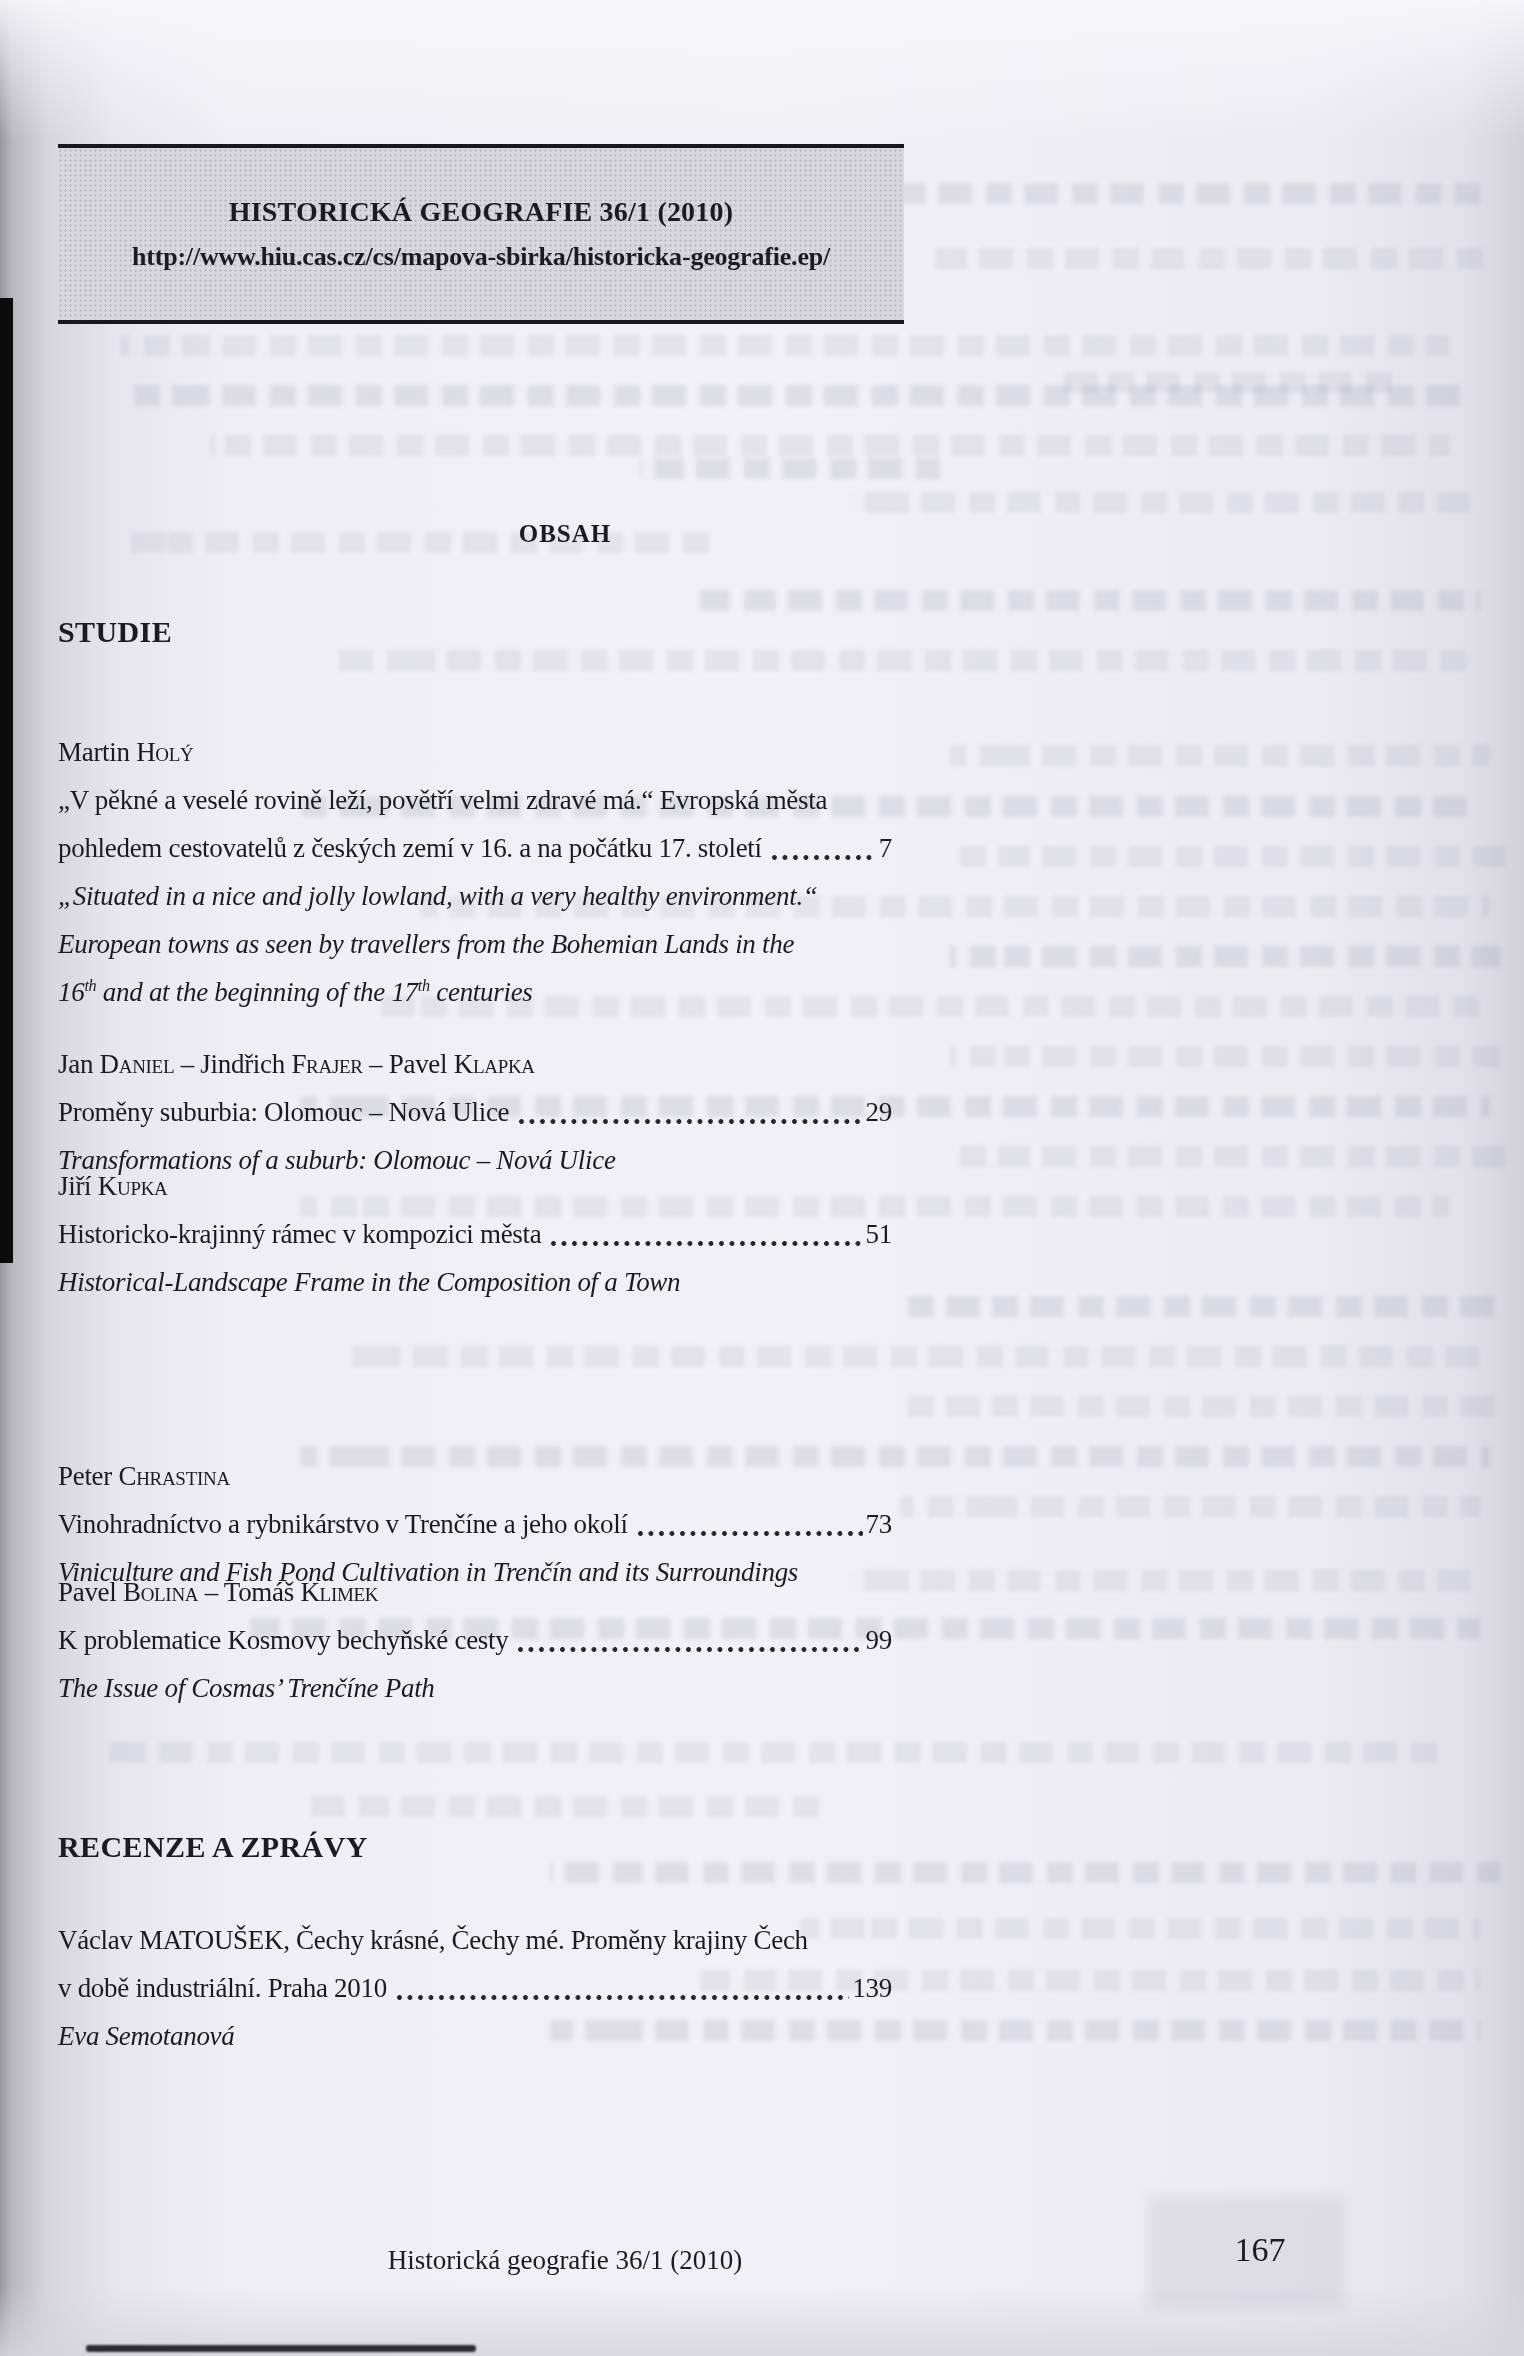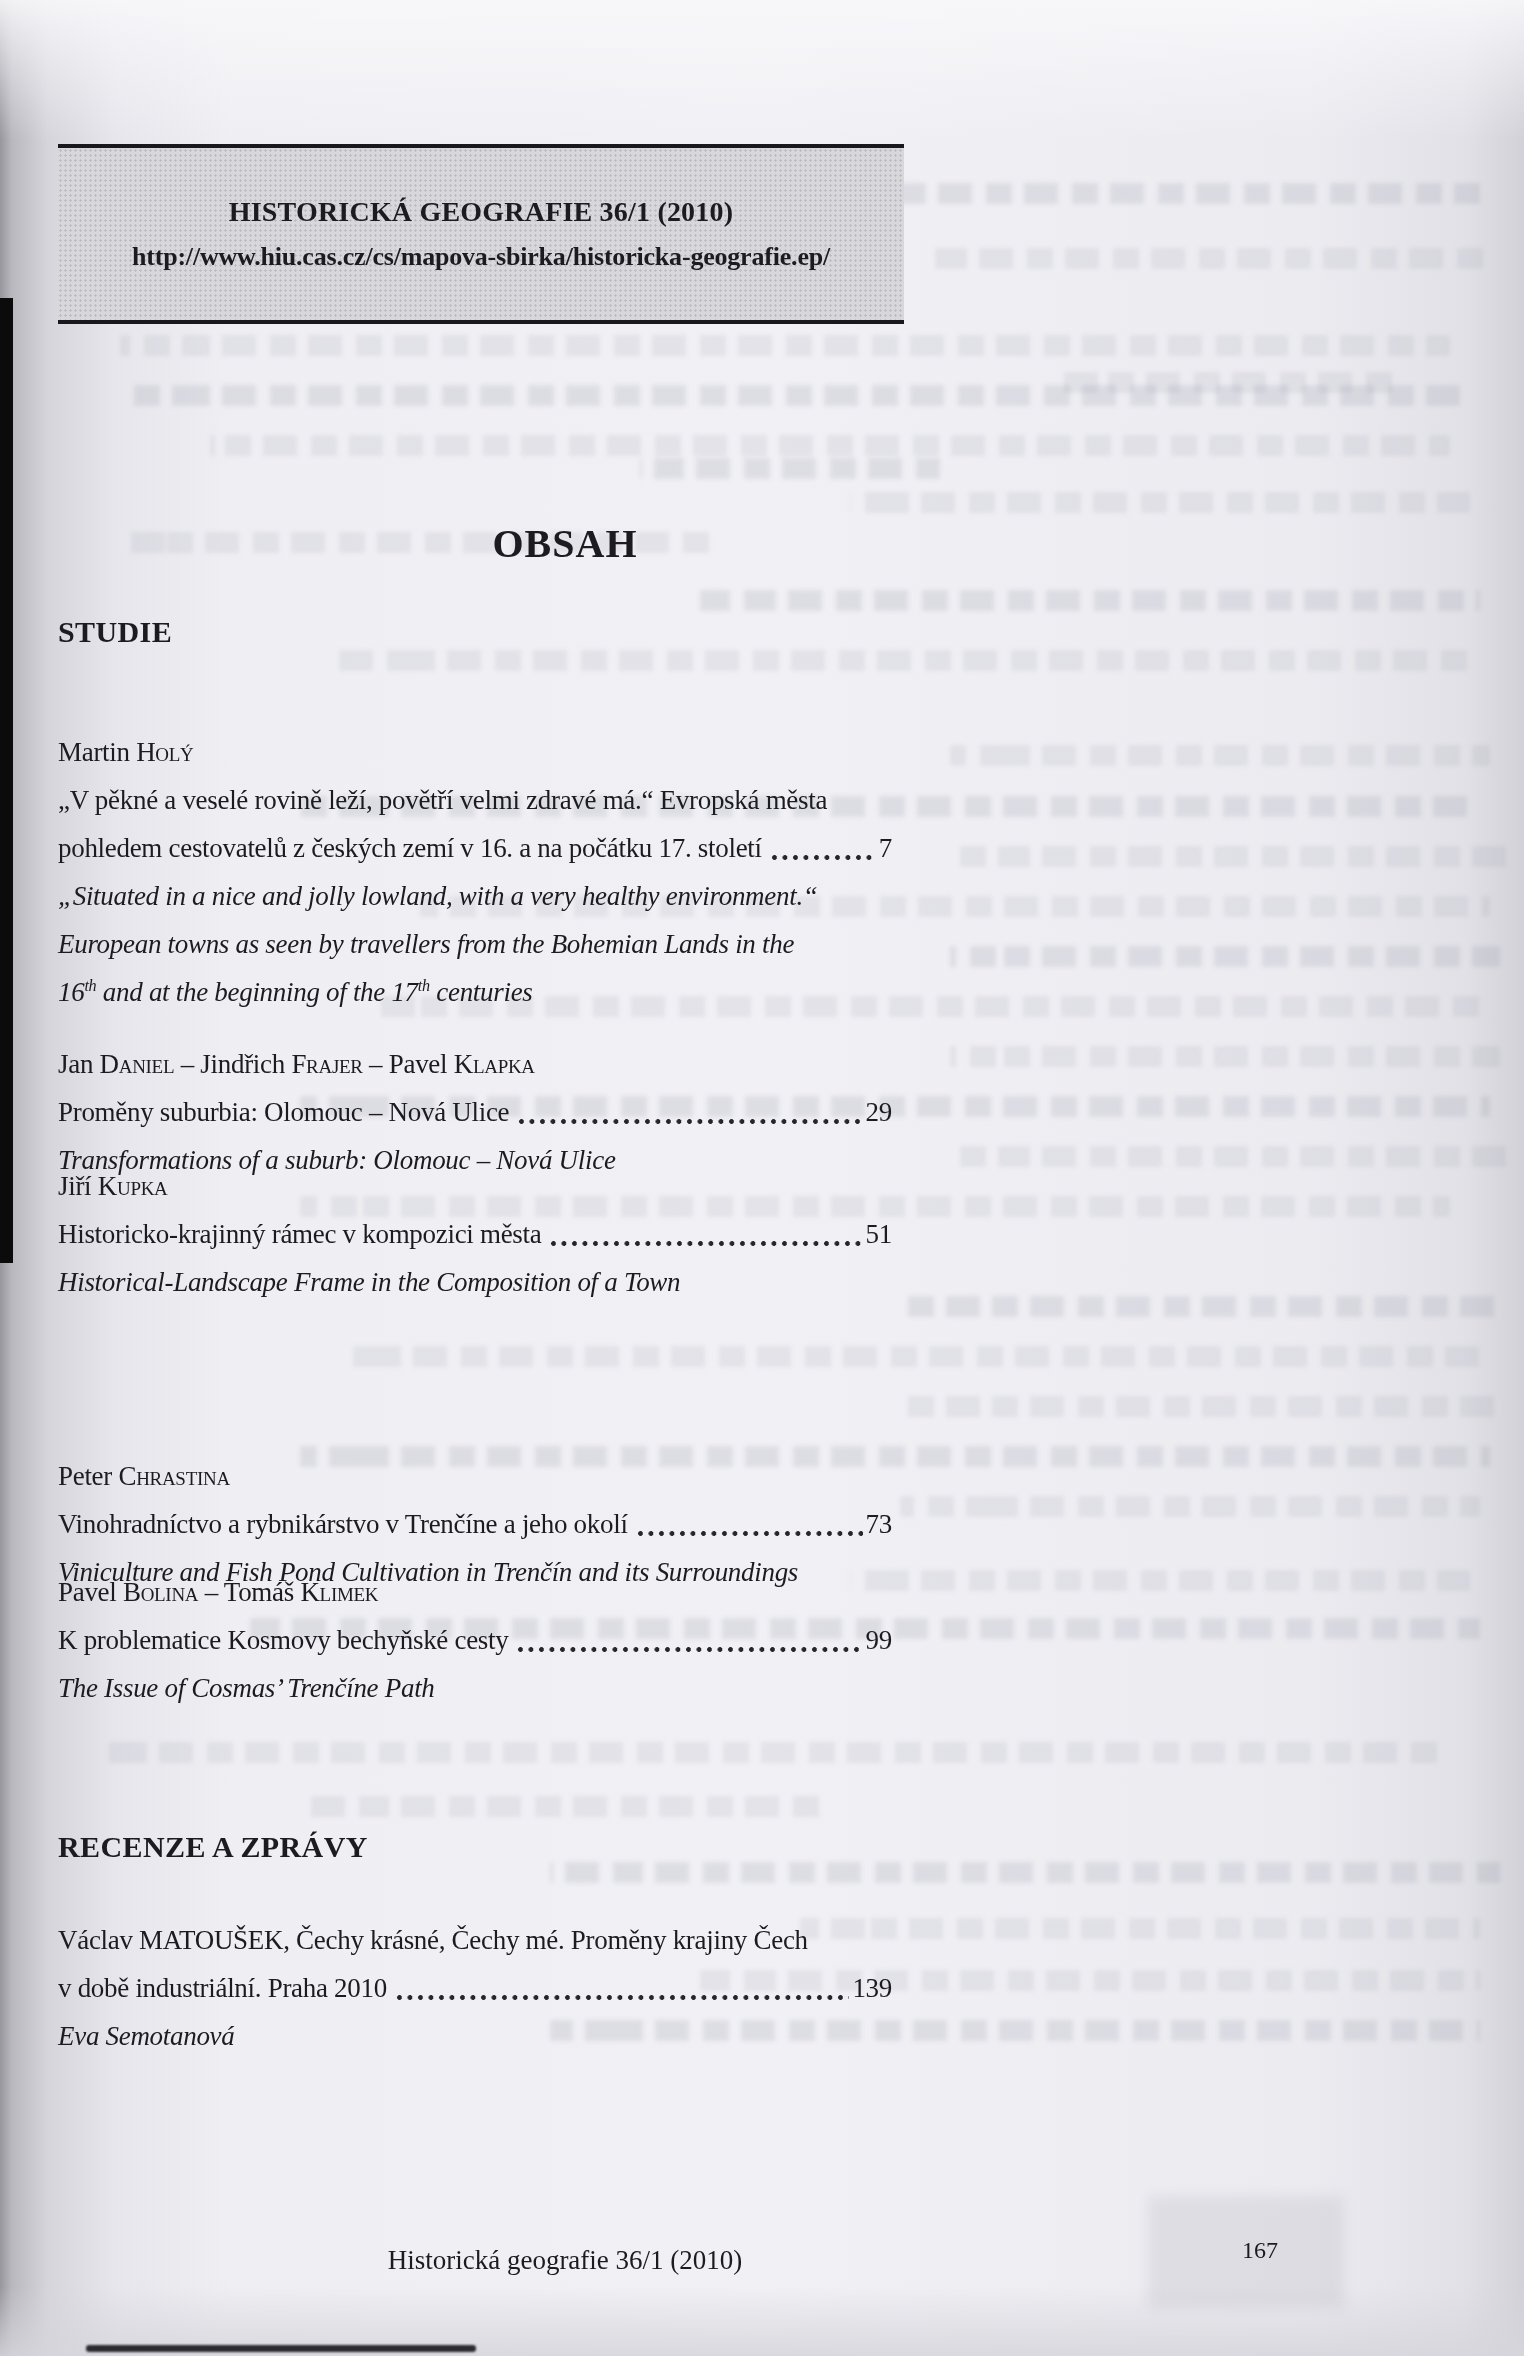--- a/index.html
+++ b/index.html
@@ -39,21 +39,21 @@
     background-size:5px 5px;
     border-top:4px solid #19181c; border-bottom:4px solid #19181c;
     display:flex; flex-direction:column; align-items:center; justify-content:center;
     gap:14px;
   }
   .header-title { font-weight:bold; font-size:28px; letter-spacing:.2px; }
   .header-url   { font-weight:bold; font-size:26px; letter-spacing:-0.2px; }
 
   
   .toc-title { position:absolute; left:58px; top:520px; width:1014px;
-               text-align:center; font-weight:bold; font-size:40px; letter-spacing:1px; }
+               text-align:center; font-weight:bold; font-size:25px; letter-spacing:1px; }
   .sec-heading { position:absolute; left:58px; font-weight:bold; font-size:30px;
                  letter-spacing:.4px; white-space:nowrap; }
 
   
   .entry { position:absolute; left:58px; width:834px; font-size:27px;
            letter-spacing:-0.3px; }
   .line { height:48px; line-height:48px; white-space:nowrap; }
   .en { font-style:italic; }
   .sc { font-variant:small-caps; }
   sup { font-size:.6em; line-height:0; }
@@ -61,21 +61,21 @@
   .leader { flex:1 1 auto; min-width:12px; height:9px; align-self:flex-end;
             margin:0 3px 10px 9px;
             background-image:radial-gradient(circle at 3.5px 4.5px, #26252a 2.1px, rgba(0,0,0,0) 2.7px);
             background-size:10.5px 9px; background-repeat:repeat-x; }
   .pg { white-space:nowrap; }
 
   
   .footer-line { position:absolute; left:58px; top:2236px; width:1014px;
                  text-align:center; font-size:27px; height:48px; line-height:48px; }
   .footer-pgnum { position:absolute; left:1190px; top:2226px; width:140px;
-                  text-align:center; font-size:24px; height:48px; line-height:48px; }
+                  text-align:center; font-size:34px; height:48px; line-height:48px; }
 </style>
 </head>
 <body>
 
 <div class="page" id="page">
 
   <div class="edge-strip"></div>
   <div class="bottom-mark"></div>
   <div class="pgnum-shade"></div>
 

